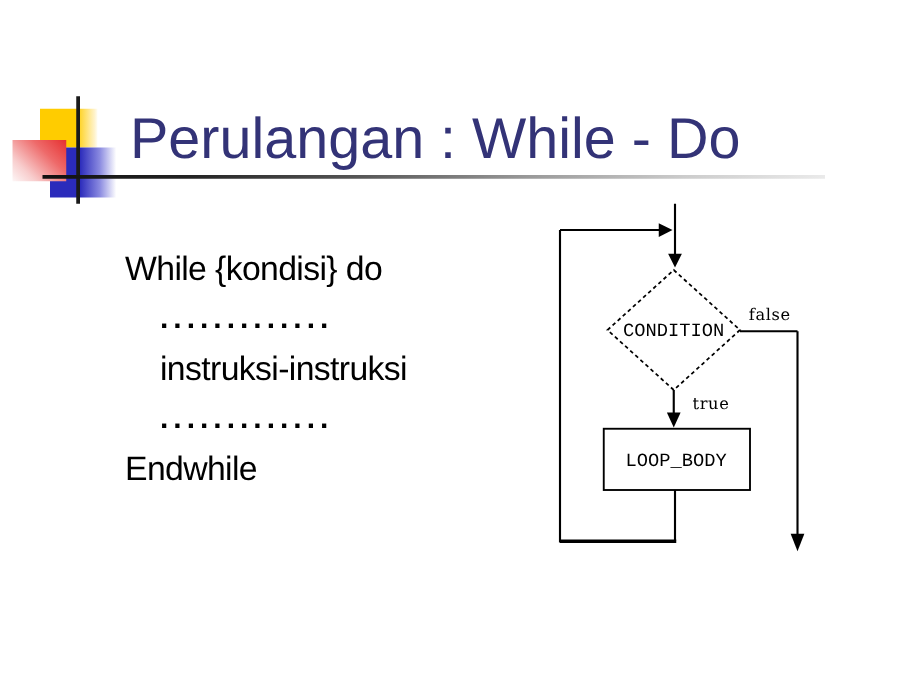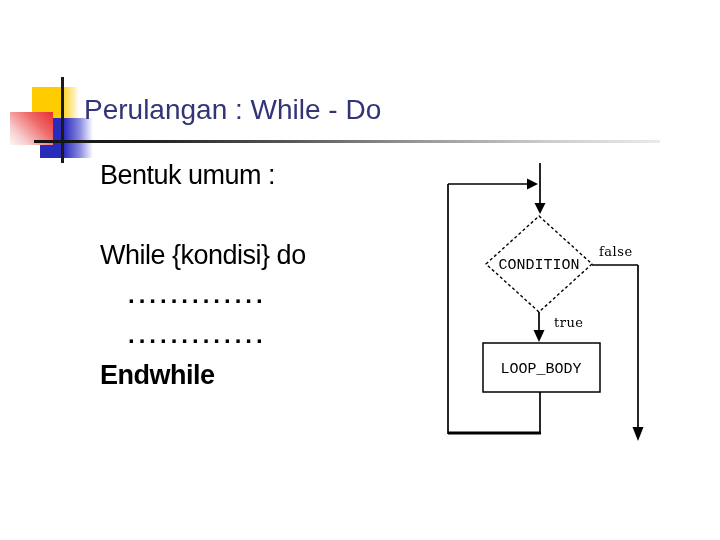--- a/index.html
+++ b/index.html
@@ -27,36 +27,36 @@
   .cross-v{
     position:absolute;left:61px;top:77px;width:3px;height:86px;
     background:#1a1a1a;
   }
   .title-rule{
     position:absolute;left:34px;top:140px;width:626px;height:3px;
     background:linear-gradient(to right,#111111 0%,#222222 18%,#555555 40%,#999999 62%,#cccccc 82%,#eaeaea 100%);
   }
   
   .slide-title{
-    position:absolute;left:84px;top:88px;width:600px;
-    font-size:28px;line-height:44px;color:#333377;
+    position:absolute;left:104px;top:88px;width:600px;
+    font-size:46px;line-height:44px;color:#333377;
     letter-spacing:0px;white-space:nowrap;
   }
   
   .body-text{
     position:absolute;left:100px;top:155px;width:330px;
     font-size:27px;line-height:40px;color:#000000;
     letter-spacing:-0.5px;
   }
   .body-line{height:40px;white-space:nowrap;}
   .body-line.blank{height:40px;}
   .body-line.indent{padding-left:28px;}
   .body-line .b{font-weight:normal;}
   .dots{letter-spacing:4px;font-weight:bold;font-size:24px;}
-  .endwhile{font-weight:bold;}
+  .endwhile{font-weight:normal;}
   
   .flowchart{position:absolute;left:430px;top:150px;}
   .flowchart text{fill:#000;}
   .fc-mono{font-family:"Liberation Mono","DejaVu Sans Mono",monospace;font-size:15px;}
   .fc-small{font-family:"DejaVu Serif","Liberation Serif",serif;font-size:13px;letter-spacing:0.5px;}
   .fc-line{stroke:#000;stroke-width:1.7;fill:none;}
   .fc-line-thick{stroke:#000;stroke-width:2.8;fill:none;}
   .fc-shape{stroke:#000;stroke-width:1.5;fill:#ffffff;}
   .fc-diamond{stroke:#000;stroke-width:1.4;fill:#ffffff;stroke-dasharray:3 2.5;}
   .fc-arrow{fill:#000;stroke:none;}
@@ -68,24 +68,24 @@
 
   <div class="sq sq-yellow"></div>
   <div class="sq sq-blue"></div>
   <div class="sq sq-red"></div>
   <div class="cross-v"></div>
   <div class="title-rule"></div>
 
   <div class="slide-title">Perulangan : While - Do</div>
 
   <div class="body-text">
-    <div class="body-line">Bentuk umum :</div>
     <div class="body-line blank"></div>
     <div class="body-line"><span class="b">While</span><span> {kondisi} </span><span class="b">do</span></div>
     <div class="body-line indent dots">.............</div>
+    <div class="body-line indent">instruksi-instruksi</div>
     <div class="body-line indent dots">.............</div>
     <div class="body-line endwhile">Endwhile</div>
   </div>
 
   <svg class="flowchart" width="235" height="305" viewBox="425 150 235 305">
 
     <line class="fc-line" x1="535" y1="163" x2="535" y2="204"></line>
     <path class="fc-arrow" d="M529.5,203 L540.5,203 L535,214 Z"></path>
 
     <line class="fc-line" x1="535" y1="392" x2="535" y2="433"></line>

